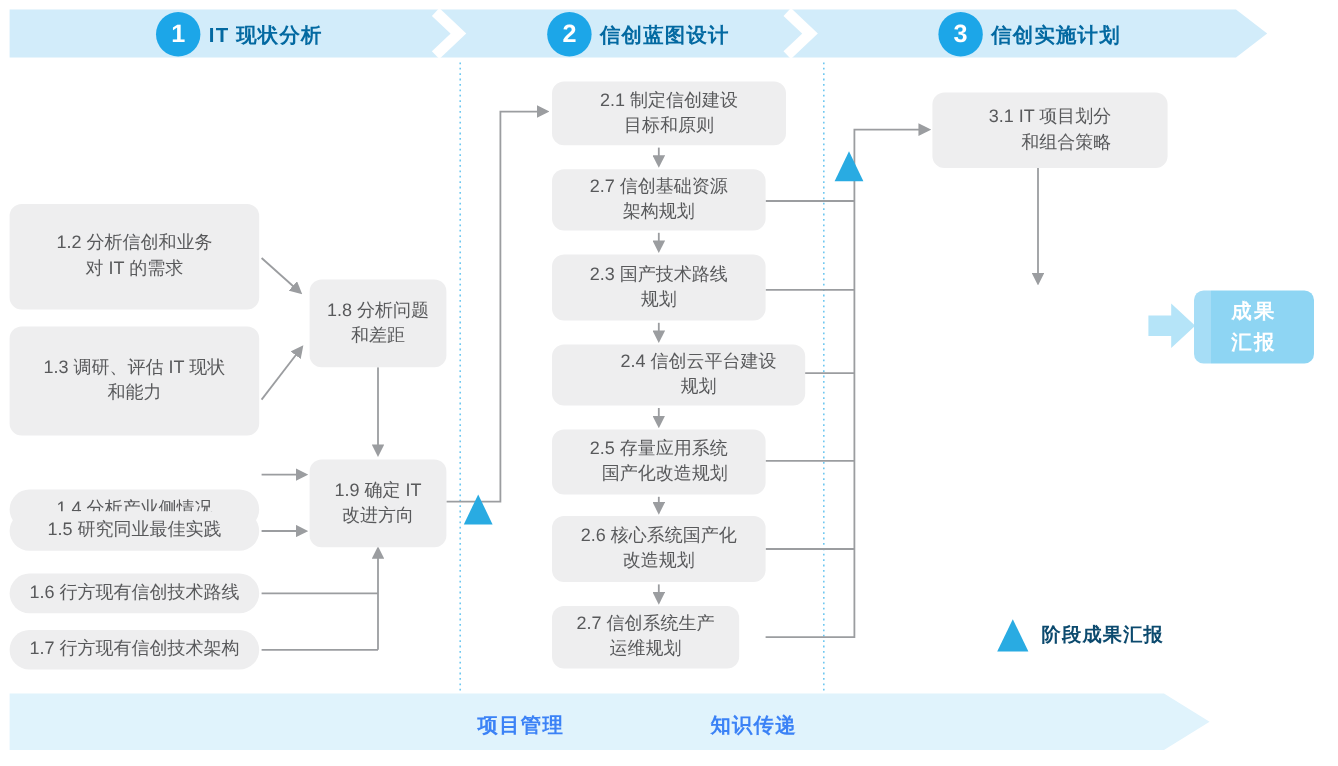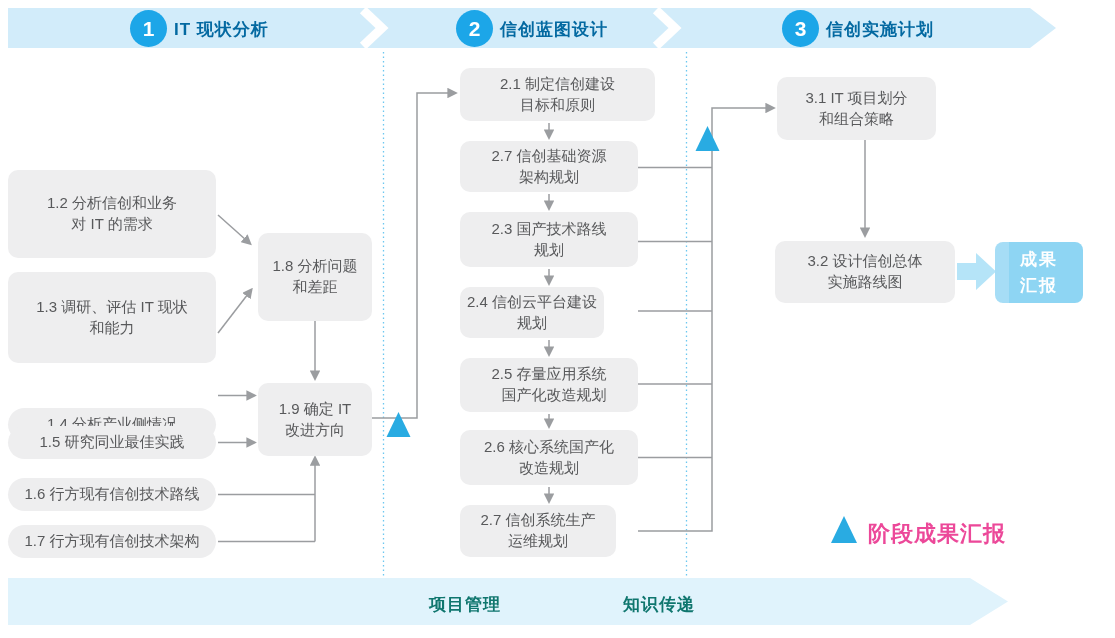--- a/index.html
+++ b/index.html
@@ -16,51 +16,51 @@
   .pill{border-radius:17px;white-space:nowrap;}
   .circle{
     position:absolute;width:37px;height:37px;border-radius:50%;background:#1ca6e8;
     color:#fff;font-weight:bold;font-size:21px;display:flex;align-items:center;justify-content:center;
     top:10px;
   }
   .phase-title{
     position:absolute;top:18px;font-size:17px;font-weight:bold;color:#0369a1;letter-spacing:1px;
   }
   .footer-label{
-    position:absolute;top:593px;font-size:17px;font-weight:bold;color:#0f766e;letter-spacing:1px;margin-left:31px;
+    position:absolute;top:593px;font-size:17px;font-weight:bold;color:#3b82f6;letter-spacing:1px;
   }
   #result-box{
-    position:absolute;left:995px;top:242px;width:88px;height:61px;border-radius:8px;
+    position:absolute;left:995px;top:242px;width:100px;height:61px;border-radius:8px;
     background:linear-gradient(90deg,#a6ddf6 0px,#a6ddf6 14px,#8ed5f3 14px);
     color:#fff;font-weight:bold;font-size:17px;letter-spacing:2px;
     display:flex;align-items:center;justify-content:center;text-align:center;white-space:pre-line;line-height:1.5;
   }
   #legend-label{
-    position:absolute;left:868px;top:519px;font-size:22px;font-weight:bold;color:#ec4899;letter-spacing:1px;
+    position:absolute;left:868px;top:519px;font-size:16px;font-weight:bold;color:#0c4a6e;letter-spacing:1px;
   }
   
   #b11{left:8px;top:66px;width:208px;height:85px;}
   #b12{left:8px;top:170px;width:208px;height:88px;}
   #b13{left:8px;top:272px;width:208px;height:91px;}
   #b14{left:8px;top:379px;width:208px;height:33px;margin-top:29px;}
   #b15{left:8px;top:426px;width:208px;height:33px;}
   #b16{left:8px;top:478px;width:208px;height:33px;}
   #b17{left:8px;top:525px;width:208px;height:33px;}
-  #b18{left:258px;top:233px;width:114px;height:88px;}
+  #b18{left:258px;top:233px;width:114px;height:73px;}
   #b19{left:258px;top:383px;width:114px;height:73px;}
   
   #b21{left:460px;top:68px;width:195px;height:53px;}
   #b22{left:460px;top:141px;width:178px;height:51px;}
   #b23{left:460px;top:212px;width:178px;height:55px;}
-  #b24{left:460px;top:287px;width:144px;height:51px;}
+  #b24{left:460px;top:287px;width:178px;height:51px;padding-left:33px;}
   #b25{left:460px;top:358px;width:178px;height:54px;text-align:right;}
   #b26{left:460px;top:430px;width:178px;height:55px;}
   #b27{left:460px;top:505px;width:156px;height:52px;}
   
-  #b31{left:777px;top:77px;width:159px;height:63px;}
+  #b31{left:777px;top:77px;width:196px;height:63px;text-align:right;}
   #b32{left:775px;top:241px;width:180px;height:62px;}
 </style>
 </head>
 <body>
 
 <div id="stage">
 
   <svg class="layer" viewBox="0 0 1115 638">
     <defs>
       <marker id="ah" markerWidth="7" markerHeight="7" viewBox="0 0 8 8" refX="2" refY="4" orient="auto">
@@ -139,22 +139,20 @@
 规划</div>
   <div class="box" id="b25">2.5 存量应用系统
 国产化改造规划</div>
   <div class="box" id="b26">2.6 核心系统国产化
 改造规划</div>
   <div class="box" id="b27">2.7 信创系统生产
 运维规划</div>
 
   <div class="box" id="b31">3.1 IT 项目划分
 和组合策略</div>
-  <div class="box" id="b32">3.2 设计信创总体
-实施路线图</div>
 
   <div id="result-box">成果
 汇报</div>
 
   <div id="legend-label">阶段成果汇报</div>
 
   <div class="footer-label" style="left:398px">项目管理</div>
   <div class="footer-label" style="left:592px">知识传递</div>
 
 </div>

